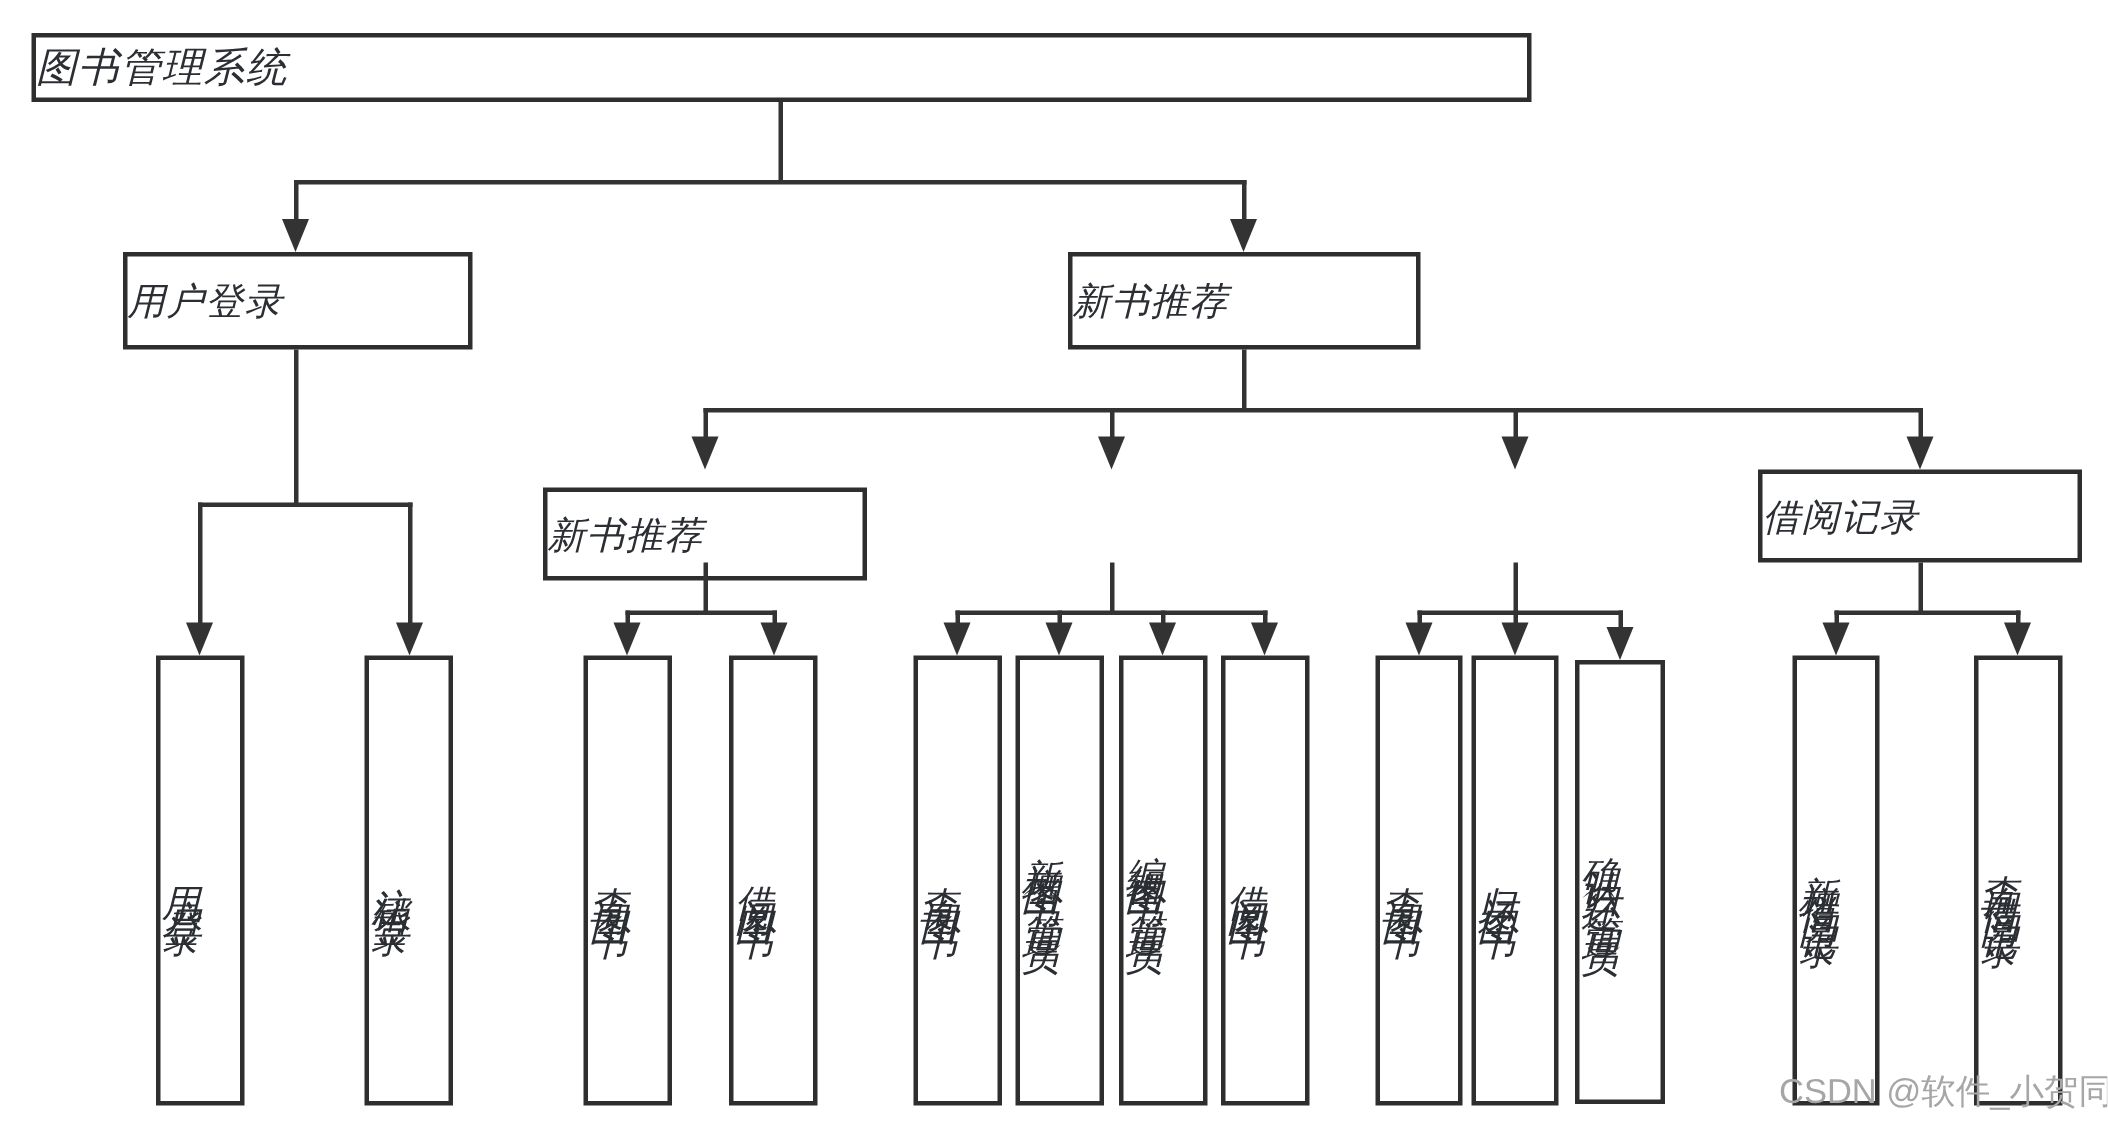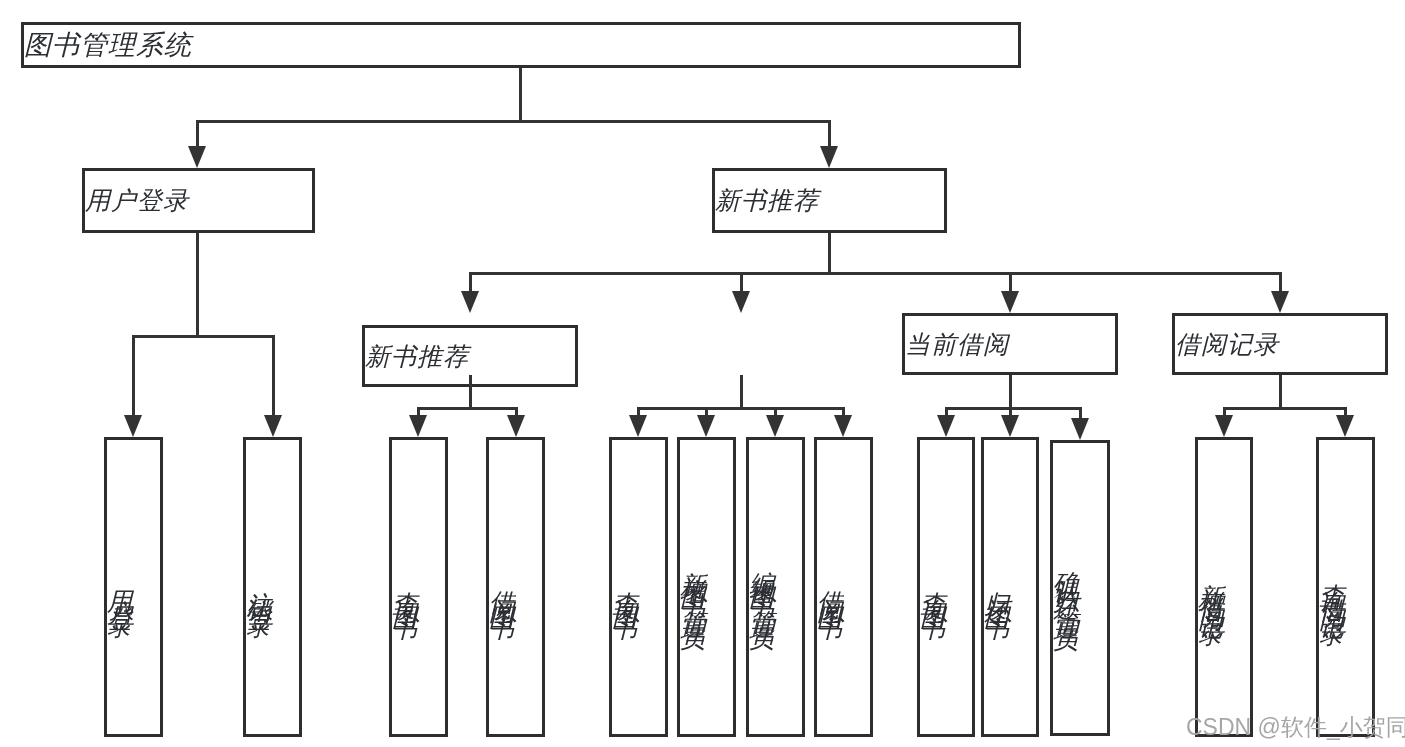--- a/index.html
+++ b/index.html
@@ -62,23 +62,20 @@
 
   <div class="node h-node" style="left:82px;top:168px;width:233px;height:65px;">
     <span class="node-label">用户登录</span>
   </div>
   <div class="node h-node" style="left:712px;top:168px;width:235px;height:65px;">
     <span class="node-label">新书推荐</span>
   </div>
 
   <div class="node h-node" style="left:362px;top:325px;width:216px;height:62px;">
     <span class="node-label">新书推荐</span>
-  </div>
-  <div class="node h-node" style="left:902px;top:313px;width:216px;height:62px;">
-    <span class="node-label">当前借阅</span>
   </div>
   <div class="node h-node" style="left:1172px;top:313px;width:216px;height:62px;">
     <span class="node-label">借阅记录</span>
   </div>
 
   <div class="node v-node" style="left:104px;top:437px;width:59px;height:300px;">
     <span class="node-label">用户登录</span>
   </div>
   <div class="node v-node" style="left:243px;top:437px;width:59px;height:300px;">
     <span class="node-label">注销登录</span>

